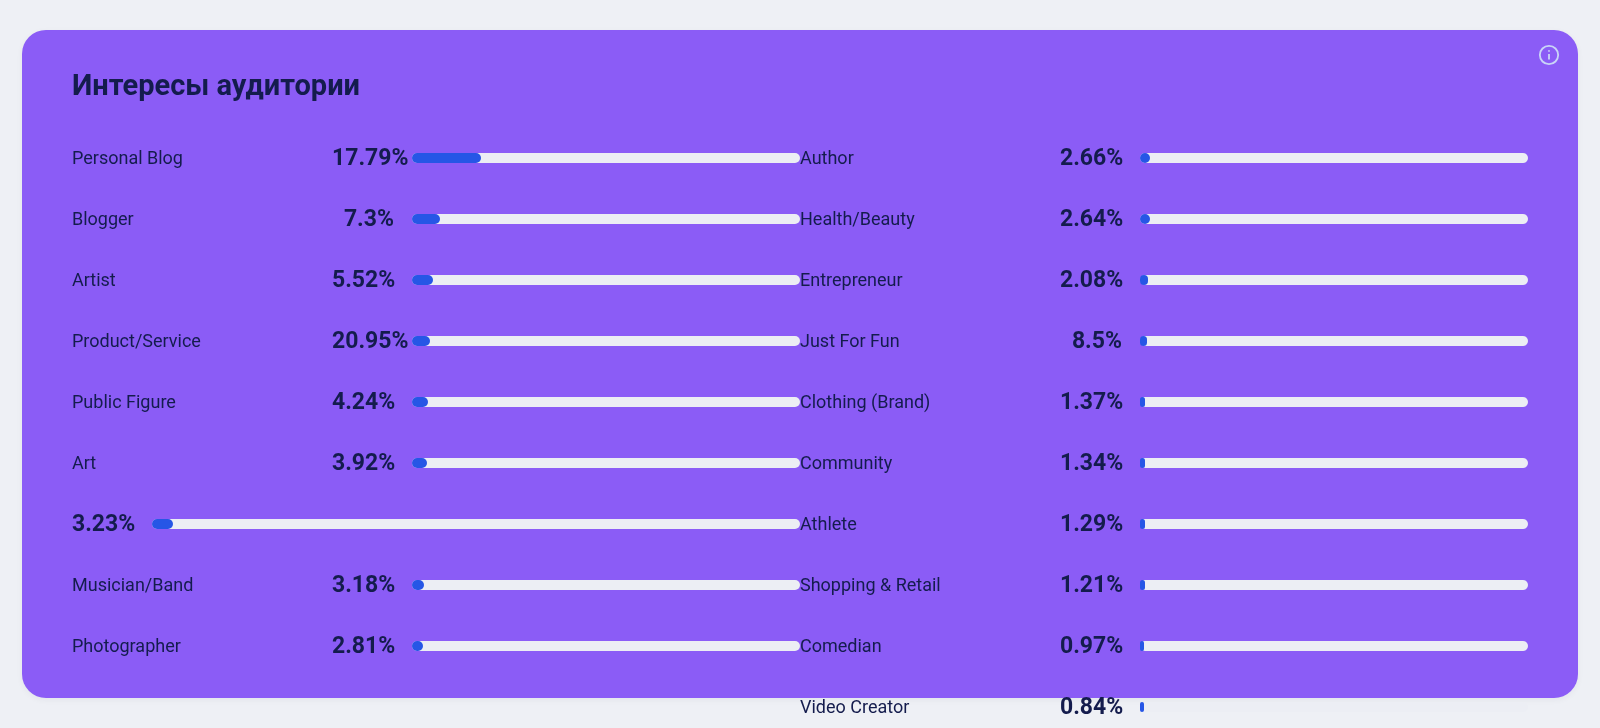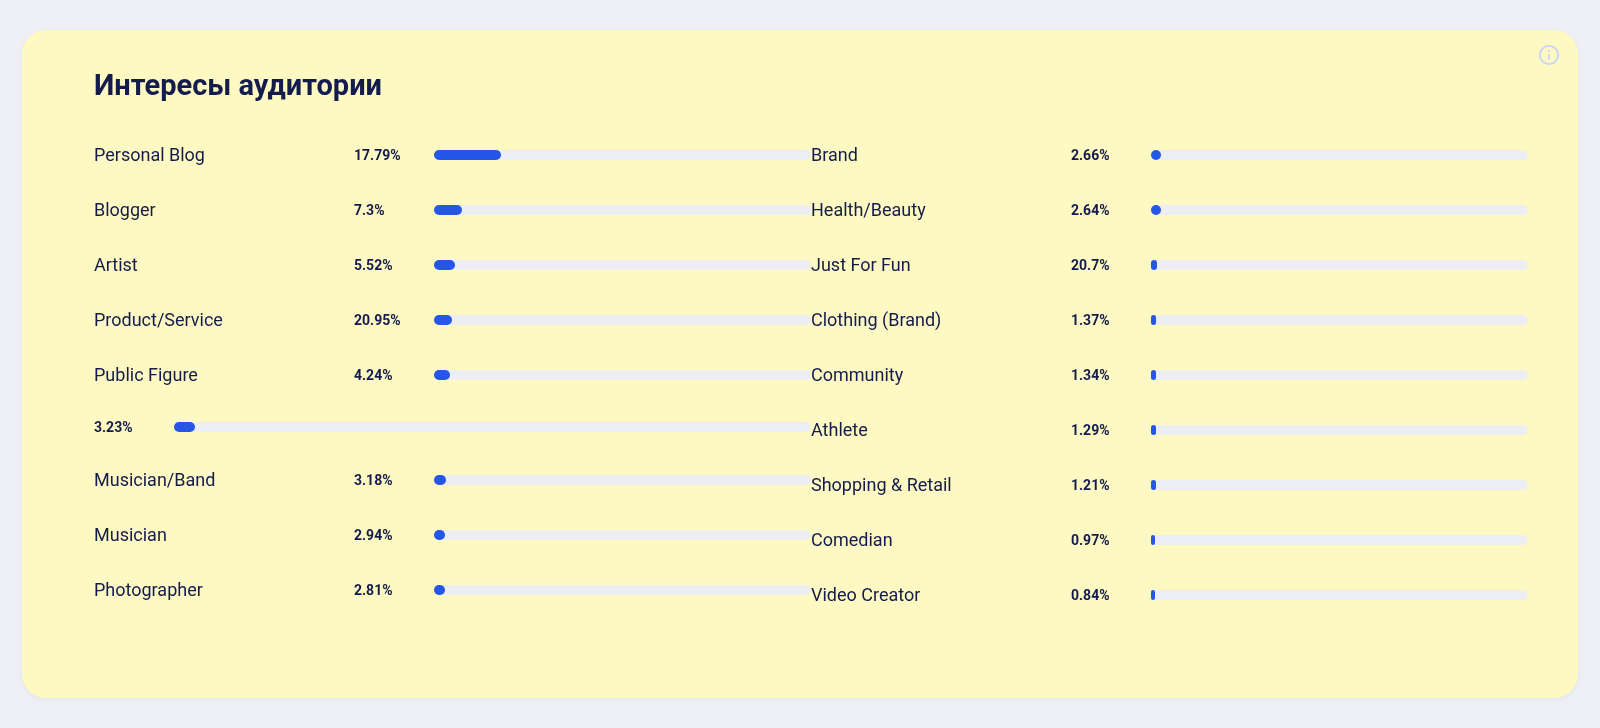--- a/index.html
+++ b/index.html
@@ -4,23 +4,23 @@
 <style>
   * { box-sizing: border-box; margin: 0; padding: 0; }
   body {
     background: #eef0f5;
     font-family: -apple-system, BlinkMacSystemFont, "Segoe UI", Roboto, Helvetica, Arial, sans-serif;
     width: 1600px;
     height: 728px;
     padding: 30px 22px;
   }
   .card {
-    background: #fef9c3;
+    background: #8b5cf6;
     border-radius: 24px;
-    padding: 38px 50px 50px 72px;
+    padding: 38px 50px 50px 50px;
     box-shadow: 0 2px 6px rgba(20,30,60,0.05);
     position: relative;
     height: 668px;
   }
   .info-icon {
     position: absolute;
     top: 14px;
     right: 18px;
     width: 22px;
     height: 22px;
@@ -47,21 +47,22 @@
     align-items: center;
   }
   .label {
     width: 260px;
     font-size: 18px;
     color: #141C4D;
     font-weight: 400;
   }
   .value {
     width: 80px;
-    font-size: 14px;
+    text-align: right;
+    font-size: 23px;
     font-weight: 700;
     color: #141C4D;
     padding-right: 18px;
   }
   .bar-outer {
     flex: 1;
     height: 10px;
     background: #eceef4;
     border-radius: 999px;
     position: relative;
@@ -120,65 +121,72 @@
           </div>
         </div>
         <div class="row">
           <div class="label">Public Figure</div>
           <div class="value">4.24%</div>
           <div class="bar-outer">
             <div class="bar-inner" style="width: 4.24%;"></div>
           </div>
         </div>
         <div class="row">
+          <div class="label">Art</div>
+          <div class="value">3.92%</div>
+          <div class="bar-outer">
+            <div class="bar-inner" style="width: 3.92%;"></div>
+          </div>
+        </div>
+        <div class="row">
           <div class="value">3.23%</div>
           <div class="bar-outer">
             <div class="bar-inner" style="width: 3.23%;"></div>
           </div>
         </div>
         <div class="row">
           <div class="label">Musician/Band</div>
           <div class="value">3.18%</div>
           <div class="bar-outer">
             <div class="bar-inner" style="width: 3.18%;"></div>
           </div>
         </div>
         <div class="row">
-          <div class="label">Musician</div>
-          <div class="value">2.94%</div>
-          <div class="bar-outer">
-            <div class="bar-inner" style="width: 2.94%;"></div>
-          </div>
-        </div>
-        <div class="row">
           <div class="label">Photographer</div>
           <div class="value">2.81%</div>
           <div class="bar-outer">
             <div class="bar-inner" style="width: 2.81%;"></div>
           </div>
         </div>
       </div>
     <div class="col" id="col-right">
         <div class="row">
-          <div class="label">Brand</div>
+          <div class="label">Author</div>
           <div class="value">2.66%</div>
           <div class="bar-outer">
             <div class="bar-inner" style="width: 2.66%;"></div>
           </div>
         </div>
         <div class="row">
           <div class="label">Health/Beauty</div>
           <div class="value">2.64%</div>
           <div class="bar-outer">
             <div class="bar-inner" style="width: 2.64%;"></div>
           </div>
         </div>
         <div class="row">
+          <div class="label">Entrepreneur</div>
+          <div class="value">2.08%</div>
+          <div class="bar-outer">
+            <div class="bar-inner" style="width: 2.08%;"></div>
+          </div>
+        </div>
+        <div class="row">
           <div class="label">Just For Fun</div>
-          <div class="value">20.7%</div>
+          <div class="value">8.5%</div>
           <div class="bar-outer">
             <div class="bar-inner" style="width: 1.7%;"></div>
           </div>
         </div>
         <div class="row">
           <div class="label">Clothing (Brand)</div>
           <div class="value">1.37%</div>
           <div class="bar-outer">
             <div class="bar-inner" style="width: 1.37%;"></div>
           </div>

